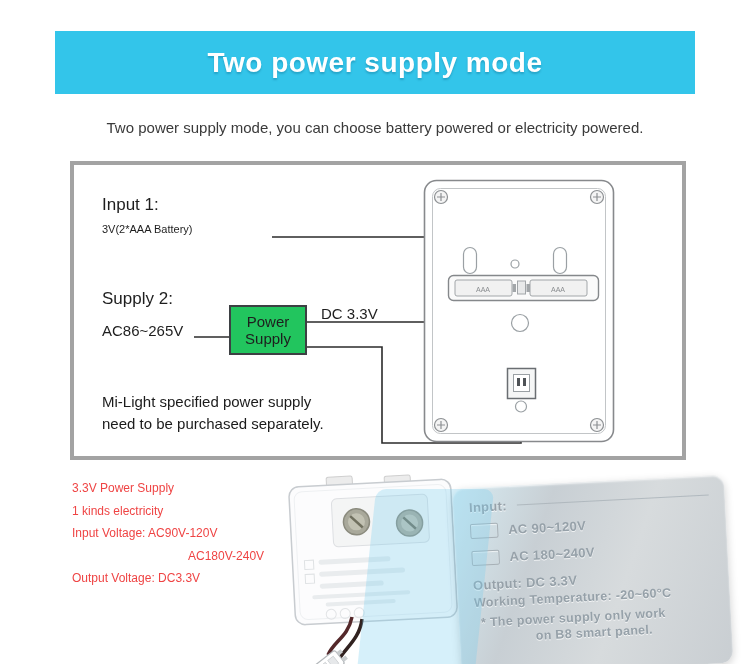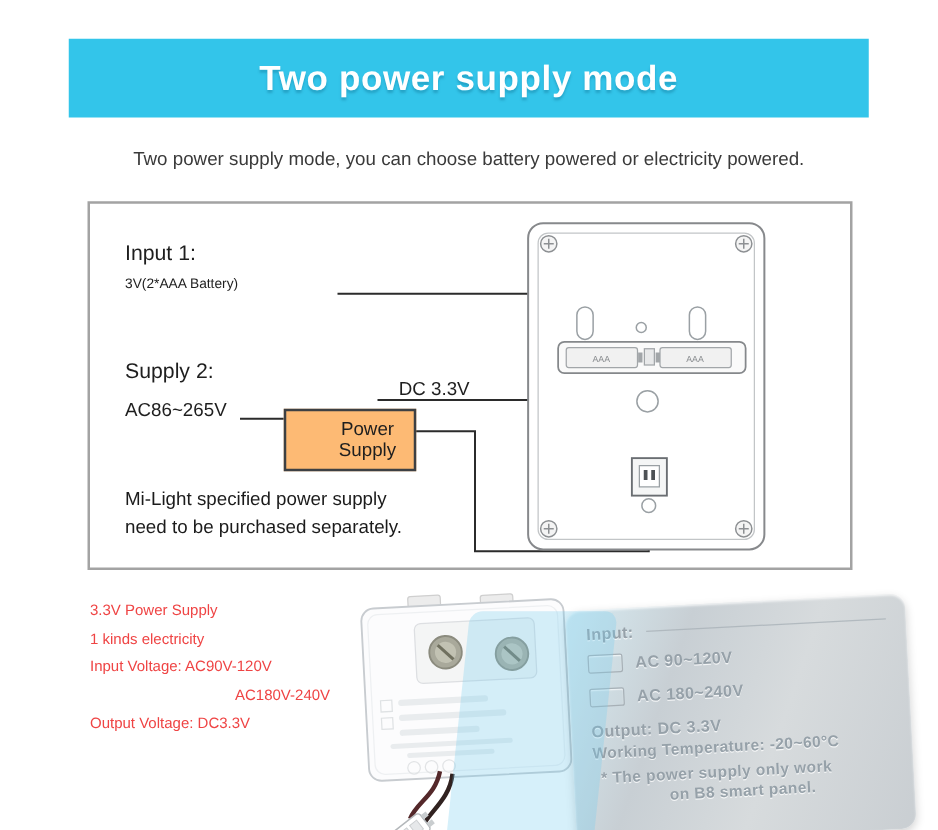--- a/index.html
+++ b/index.html
@@ -9,31 +9,31 @@
   
   .banner{position:absolute;left:55px;top:10px;width:640px;height:63px;background:#33c5ea;
           display:flex;align-items:center;justify-content:center;}
   .banner h1{margin:0;color:#ffffff;font-size:28px;font-weight:bold;letter-spacing:.5px;
              text-shadow:0 2px 2px rgba(0,80,110,.28);}
 
   .subtitle{position:absolute;left:0;top:98px;width:750px;text-align:center;
             font-size:15px;color:#3a3a3a;margin:0;}
 
   
-  .diagram{position:absolute;left:70px;top:140px;width:608px;height:291px;border:2px solid #a3a3a3;}
+  .diagram{position:absolute;left:70px;top:140px;width:608px;height:291px;border:4px solid #a3a3a3;}
   .diagram svg{position:absolute;left:0;top:0;}
   .txt{position:absolute;color:#1e1e1e;white-space:nowrap;}
   .t-input1-label{left:28px;top:30px;font-size:17px;}
   .t-input1-value{left:28px;top:58px;font-size:11px;}
   .t-input2-label{left:28px;top:124px;font-size:17px;}
   .t-input2-value{left:28px;top:157px;font-size:15px;}
   .t-dc-label{left:247px;top:140px;font-size:15px;}
-  .psbox{position:absolute;left:155px;top:164px;width:74px;height:46px;border:2px solid #3d4043;
+  .psbox{position:absolute;left:155px;top:140px;width:74px;height:46px;border:2px solid #3d4043;
          display:flex;flex-direction:column;align-items:center;justify-content:center;
-         font-size:15px;line-height:17px;color:#1e1e1e;background:#fdba74;padding-left:28px;}
+         font-size:15px;line-height:17px;color:#1e1e1e;background:#22c55e;}
   .note{position:absolute;left:28px;top:226px;font-size:15px;line-height:22px;color:#1b1b1b;}
 
   
   .specs{position:absolute;left:72px;top:456px;font-size:12px;line-height:22.5px;color:#ef4444;}
   .specs .indent{margin-left:116px;}
 
   .module-svg{position:absolute;left:268px;top:448px;}
 
   .lens{position:absolute;left:366px;top:468px;width:118px;height:192px;
         background:rgba(120,205,238,.30);transform:skewX(-6deg);border-radius:10px;

